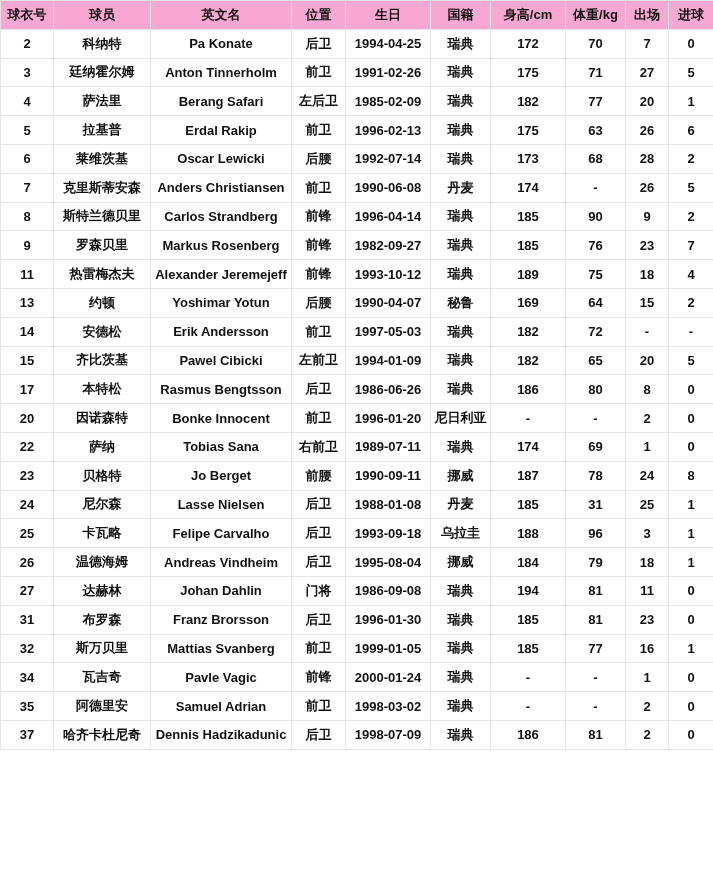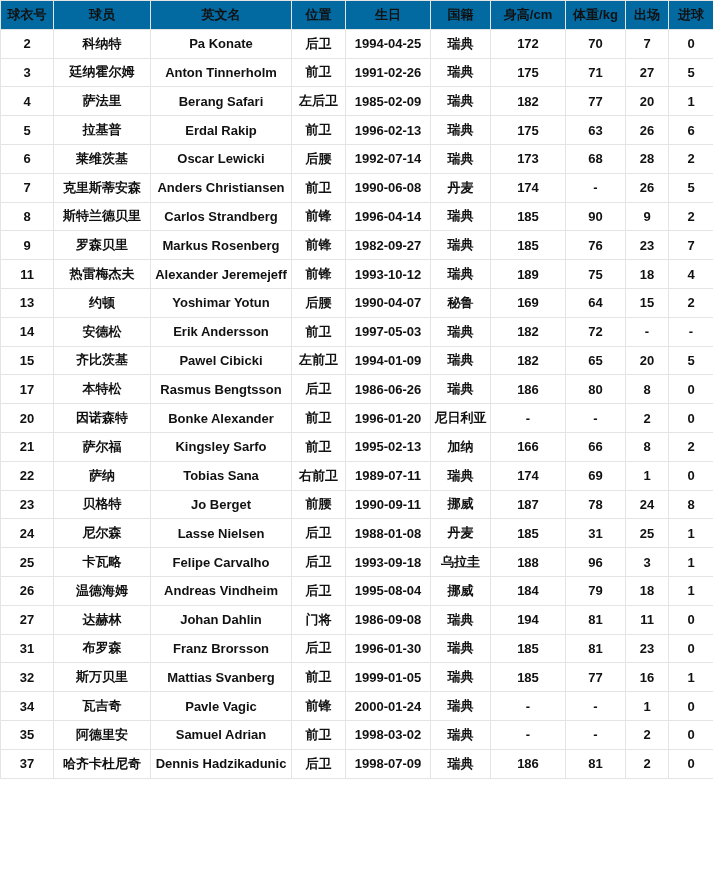--- a/index.html
+++ b/index.html
@@ -19,21 +19,21 @@
     vertical-align:middle;
     font-size:13px;
     font-weight:700;
     color:#111;
     height:27.8px;
     padding:0 2px;
     overflow:hidden;
     white-space:nowrap;
   }
   th{
-    background:#0369a1;
+    background:#f9a8d4;
   }
   td{
     background:#ffffff;
   }
   .c0{width:53px}.c1{width:97px}.c2{width:141px}.c3{width:54px}.c4{width:85px}
   .c5{width:60px}.c6{width:75px}.c7{width:60px}.c8{width:43px}.c9{width:45px}
 </style>
 </head>
 <body>
 
@@ -217,40 +217,28 @@
         <td>1986-06-26</td>
         <td>瑞典</td>
         <td>186</td>
         <td>80</td>
         <td>8</td>
         <td>0</td>
       </tr>
       <tr>
         <td>20</td>
         <td>因诺森特</td>
-        <td>Bonke Alexander</td>
+        <td>Bonke Innocent</td>
         <td>前卫</td>
         <td>1996-01-20</td>
         <td>尼日利亚</td>
         <td>-</td>
         <td>-</td>
         <td>2</td>
         <td>0</td>
-      </tr>
-      <tr>
-        <td>21</td>
-        <td>萨尔福</td>
-        <td>Kingsley Sarfo</td>
-        <td>前卫</td>
-        <td>1995-02-13</td>
-        <td>加纳</td>
-        <td>166</td>
-        <td>66</td>
-        <td>8</td>
-        <td>2</td>
       </tr>
       <tr>
         <td>22</td>
         <td>萨纳</td>
         <td>Tobias Sana</td>
         <td>右前卫</td>
         <td>1989-07-11</td>
         <td>瑞典</td>
         <td>174</td>
         <td>69</td>

